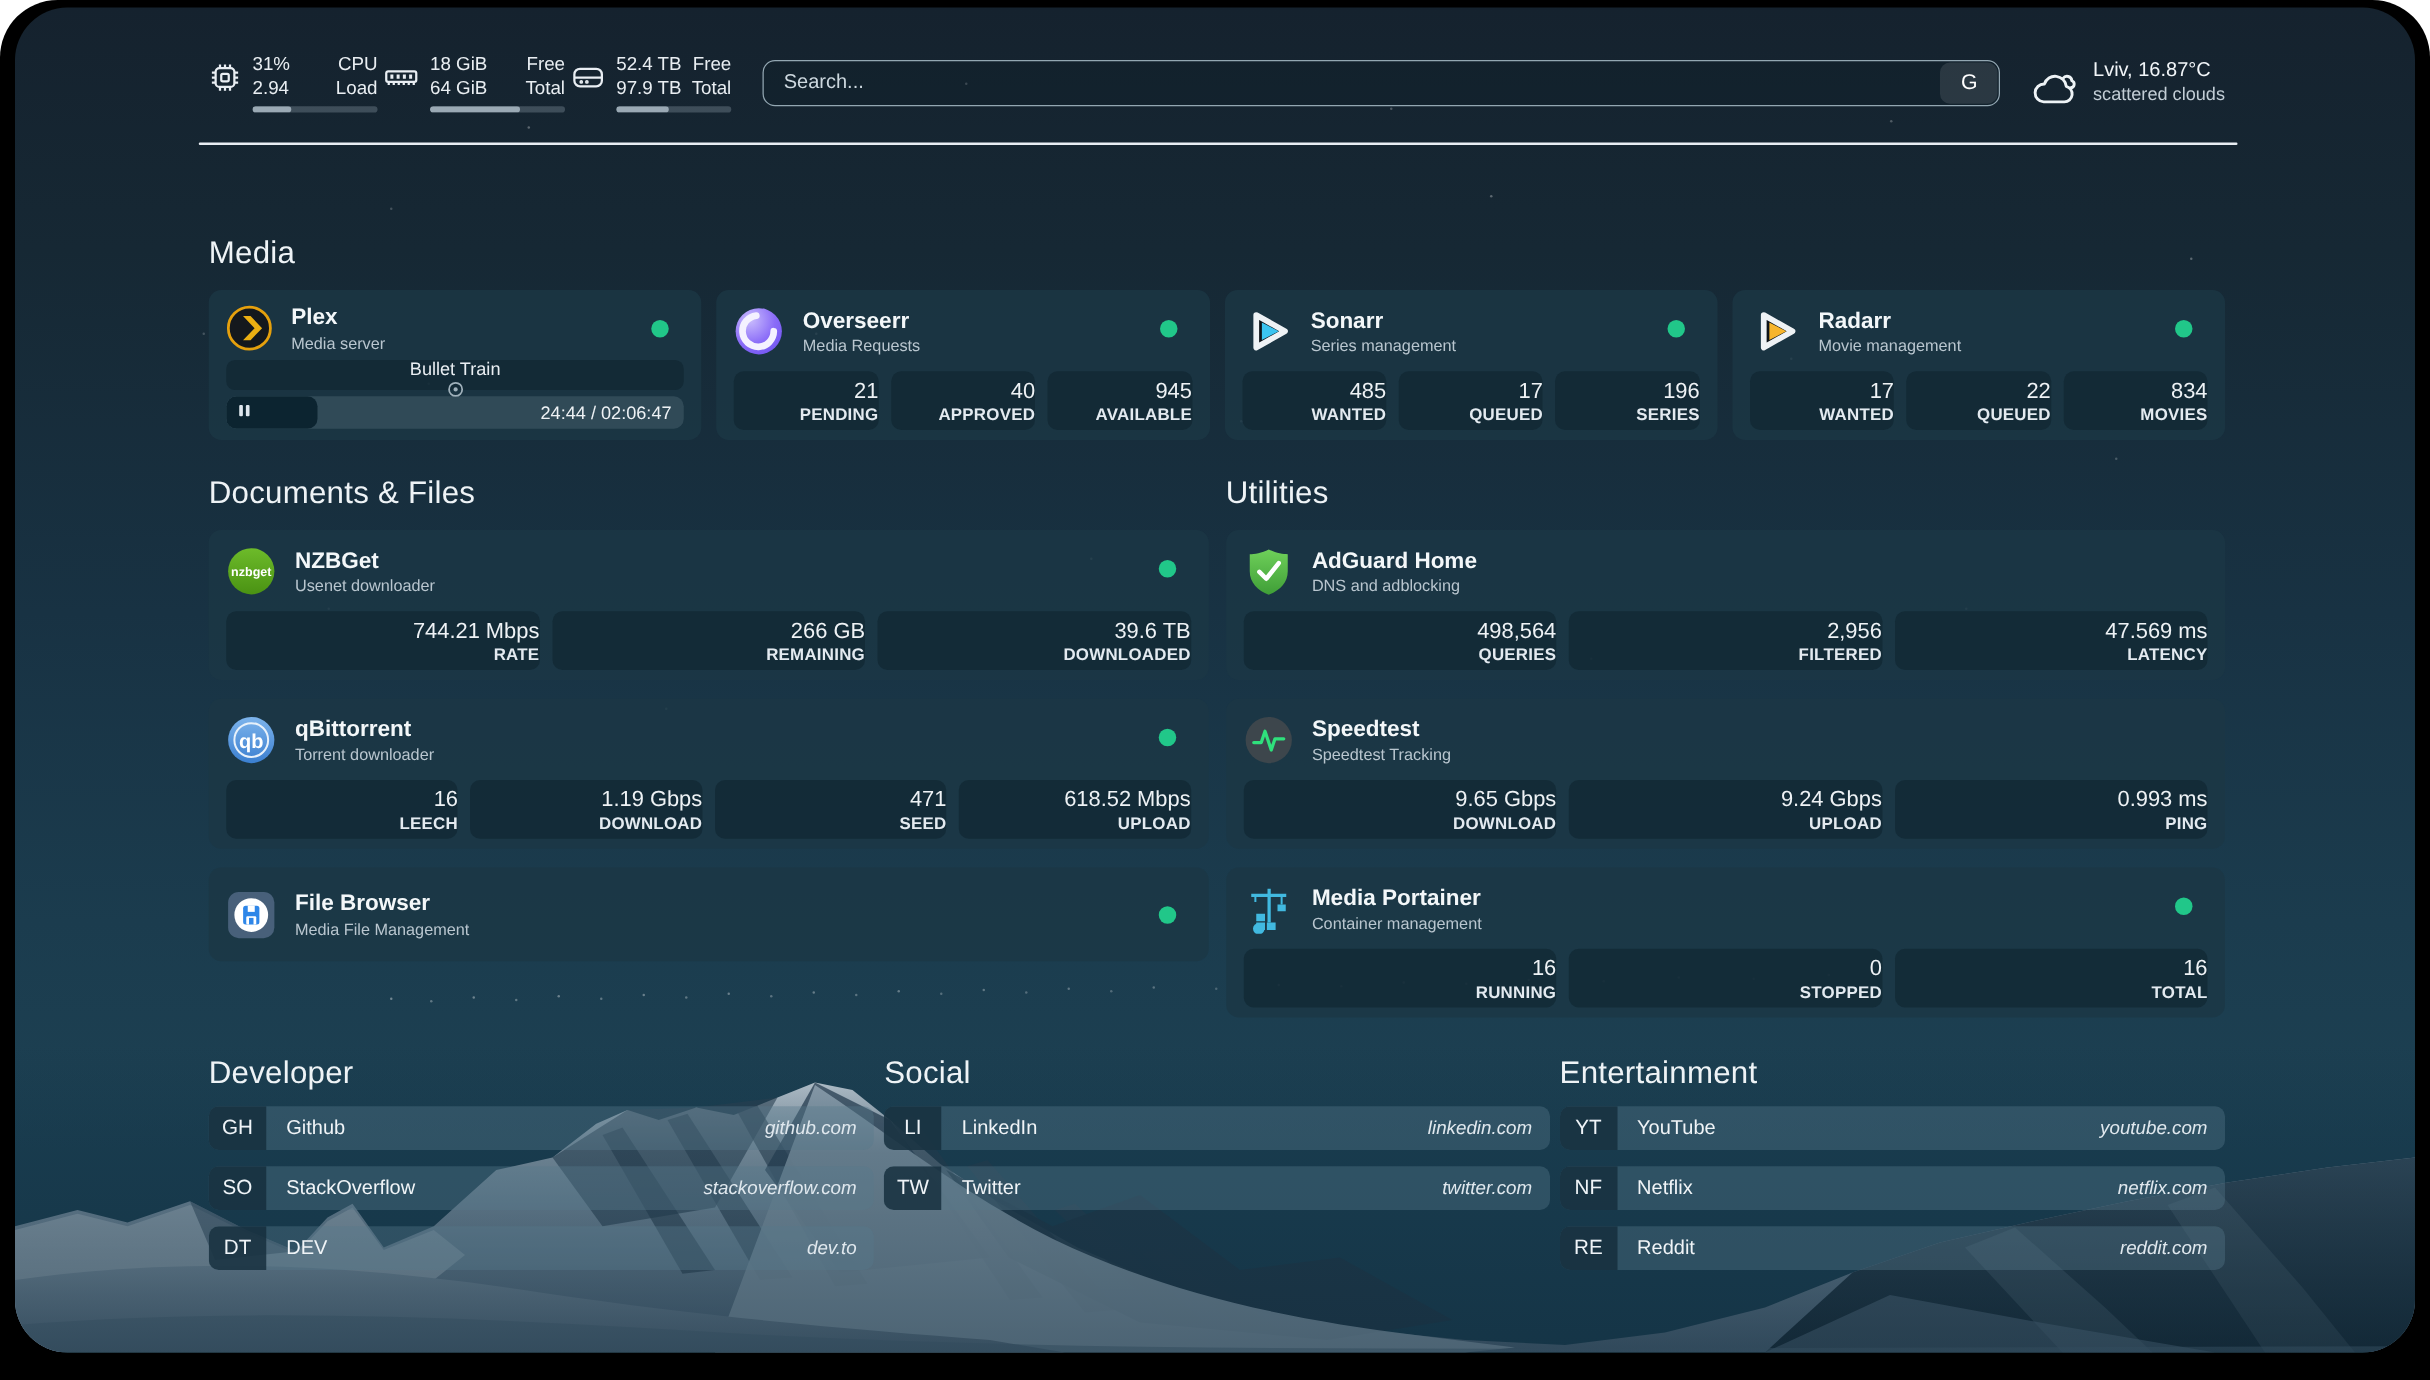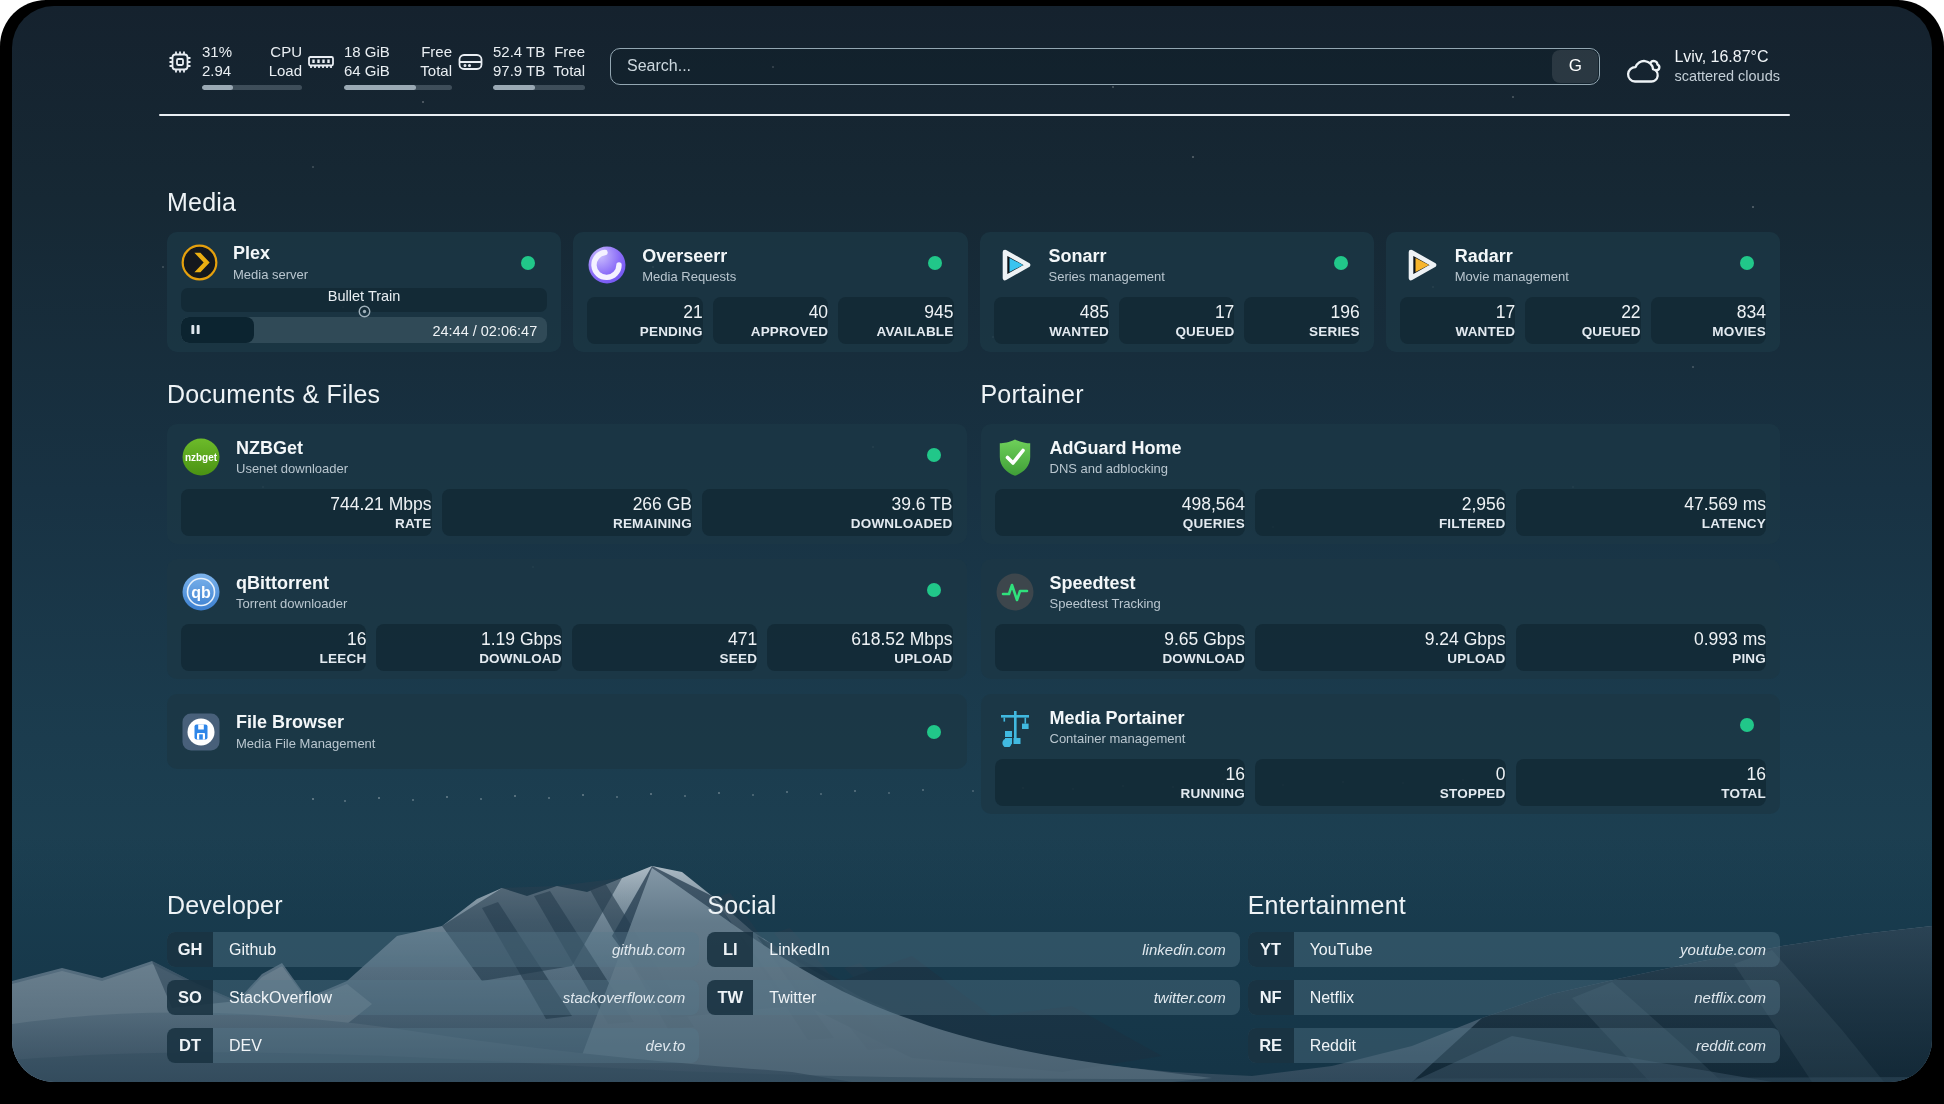--- a/index.html
+++ b/index.html
@@ -110,26 +110,26 @@
   .player-title { font-size:14.5px; color:#e9eef2; flex:1; }
   .sess-icon { display:flex; color:#9fb0ba; }
   .player-bar { margin-top:5px; height:26px; background:rgba(116,140,153,0.25); border-radius:8px;
     position:relative; overflow:hidden; }
   .player-fill { position:absolute; left:0; top:0; bottom:0; background:#0c2430; border-radius:8px;
     display:flex; align-items:center; padding-left:9px; }
   .player-time { position:absolute; right:10px; top:3px; bottom:0; display:flex; align-items:center;
     font-size:14.5px; color:#eef2f5; }
 
   
-  .bookmarks { display:grid; grid-template-columns:repeat(3,1fr); gap:8px; margin-top:77px; }
+  .bookmarks { display:grid; grid-template-columns:repeat(3,1fr); gap:8px; margin-top:30px; }
   .bm-rows { margin-top:12px; display:flex; flex-direction:column; gap:13px; }
   .bm-row { display:flex; align-items:stretch; height:35px; border-radius:8px; overflow:hidden;
     background:rgba(88,120,140,0.38); }
   .bm-abbr { width:46px; background:rgba(21,45,60,0.82); display:flex; align-items:center;
-    justify-content:center; font-size:16.5px; font-weight:700; color:#eef3f7; flex:none; }
+    justify-content:center; font-size:16.5px; font-weight:400; color:#eef3f7; flex:none; }
   .bm-name { padding-left:16px; font-size:16px; color:#f0f4f7; display:flex; align-items:center; }
   .bm-url { margin-left:auto; padding-right:14px; font-size:15px; color:#e0e8ee; display:flex; align-items:center;font-style:italic; }
 </style>
 </head>
 <body>
 
 <div class="frame"></div>
 <div class="screen">
   <svg class="mountains" viewBox="0 0 1920 1076" preserveAspectRatio="none">
     <defs>
@@ -510,21 +510,21 @@
                 <div>
                   <div class="svc-name">File Browser</div>
                   <div class="svc-sub">Media File Management</div>
                 </div>
                 <span class="dot"></span>
               </div>
             </div>
           </div>
       </section>
       <section>
-        <h2 class="sec">Portainer</h2>
+        <h2 class="sec">Utilities</h2>
         <div class="stack">
             <div class="card">
               <div class="card-head">
                 <span class="service-icon">
                   <svg viewBox="0 0 40 40">
                     <defs>
                       <linearGradient id="agg" x1="0" y1="0" x2="0" y2="1">
                         <stop offset="0" stop-color="#6fd05a"></stop>
                         <stop offset="1" stop-color="#3f9e37"></stop>
                       </linearGradient>

